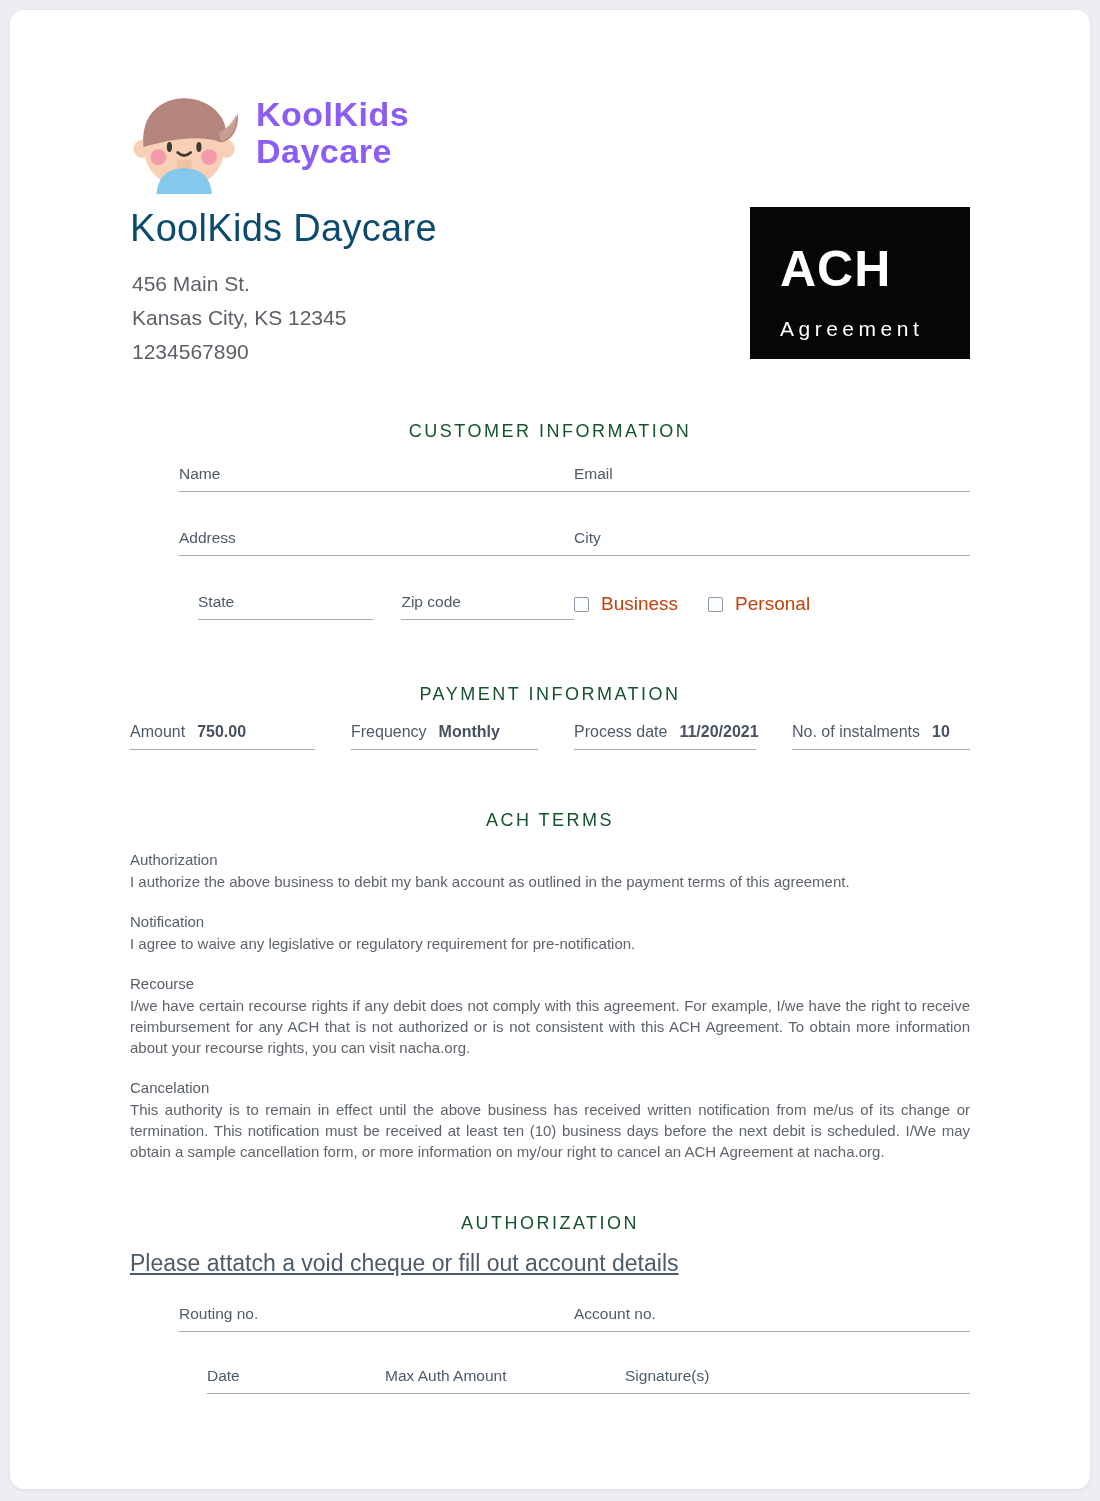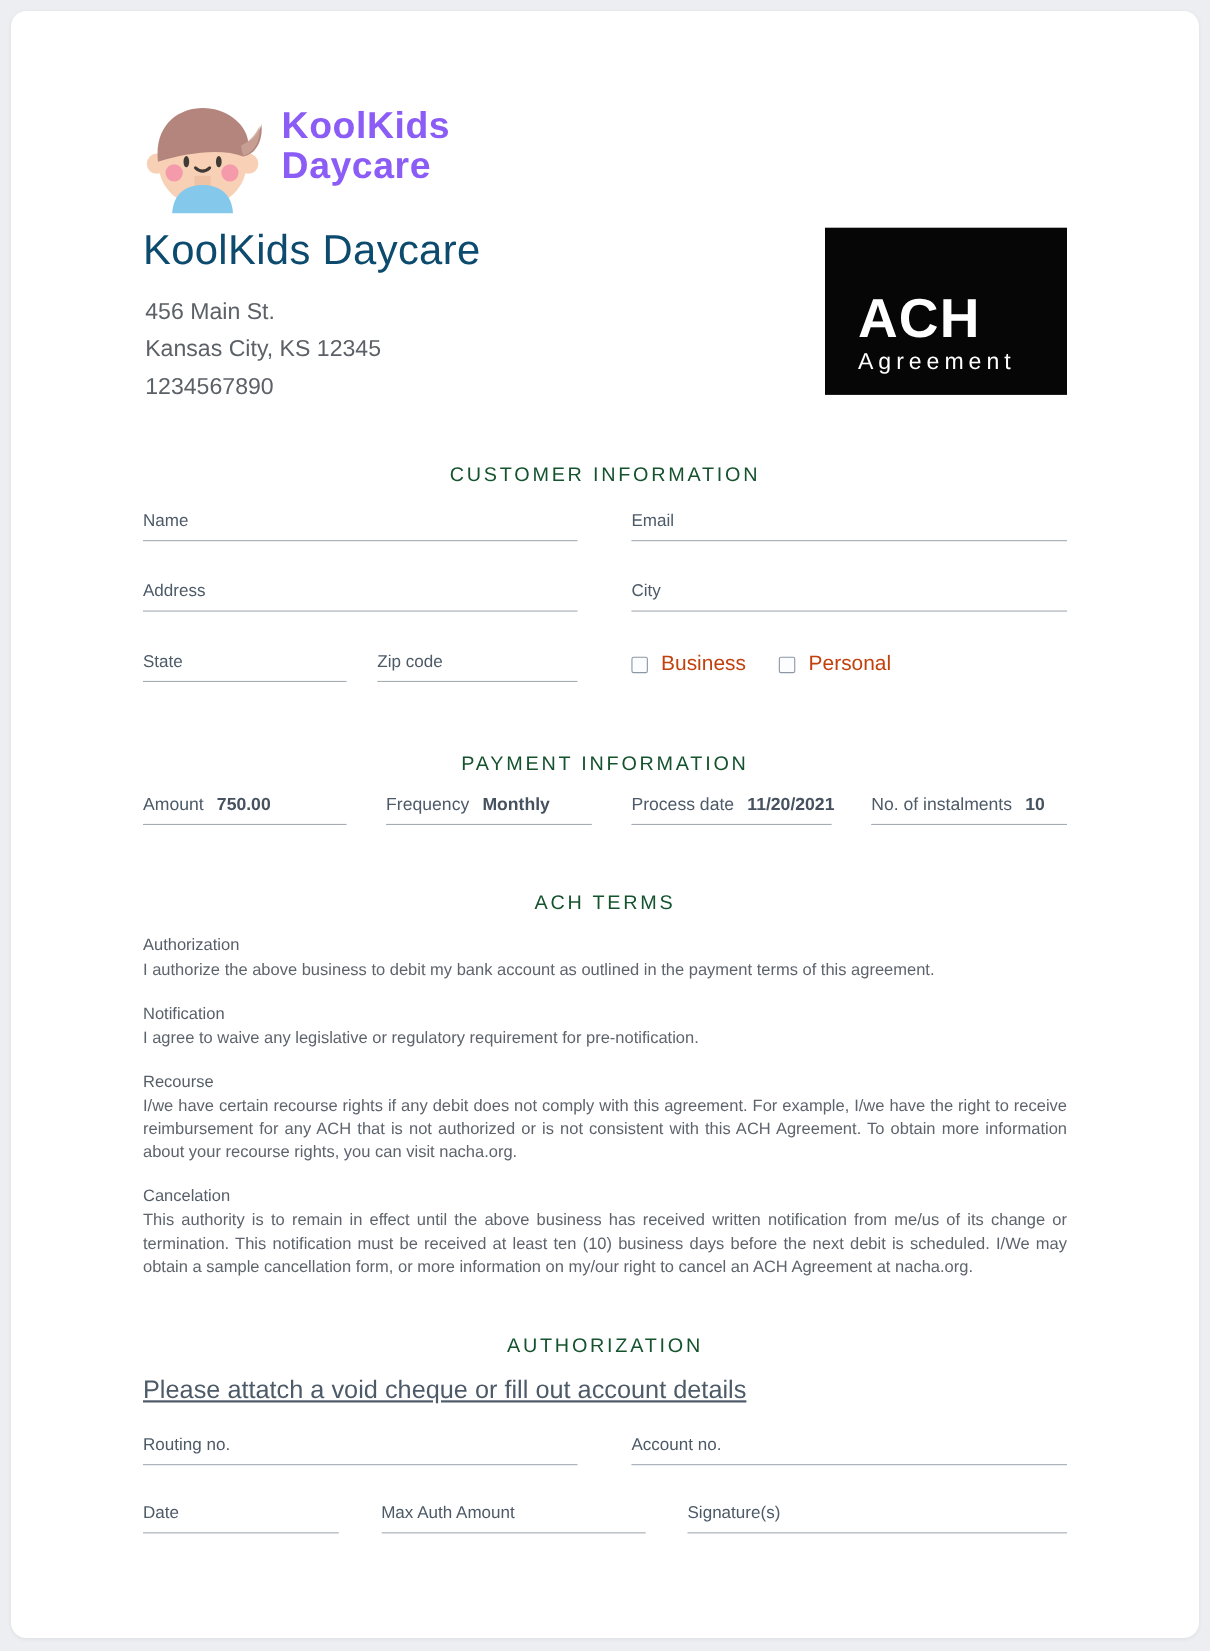--- a/index.html
+++ b/index.html
@@ -28,37 +28,37 @@
   
   .header-row{display:flex;justify-content:space-between;align-items:flex-start;margin-top:13px;}
   .company-title{margin:0;font-size:38px;font-weight:400;color:#0c4a6e;letter-spacing:.3px;}
   .address{margin-top:17px;font-size:21px;line-height:34px;color:#5c6167;padding-left:2px;}
   .badge{
     width:220px;height:152px;background:#060606;color:#ffffff;
     display:flex;flex-direction:column;justify-content:flex-end;
     padding:0 0 18px 30px;box-sizing:border-box;margin-top:0;
   }
   .badge-title{font-size:50px;font-weight:700;line-height:1;letter-spacing:1px;}
-  .badge-sub{font-size:21px;font-weight:400;letter-spacing:4.5px;margin-top:3px;}
+  .badge-sub{font-size:21px;font-weight:400;letter-spacing:4.5px;margin-top:23px;}
   
   .sec-heading{font-size:18px;letter-spacing:2.5px;color:#14532d;font-weight:400;text-align:center;}
   .mt-customer{margin-top:52px;}
   .mt-payment{margin-top:64px;}
   .mt-terms{margin-top:60px;}
   .mt-auth{margin-top:51px;}
   
-  .row{display:flex;justify-content:space-between;}
+  .row{display:flex;justify-content:flex-end;}
   .row-1{margin-top:22px;}
   .row-n{margin-top:36px;}
   .w-half{width:395px;}
   .w-half2{width:396px;}
   .field{border-bottom:1px solid #a4abb3;}
   .field-label{font-size:15.5px;line-height:20px;color:#4d5a68;padding-bottom:7px;}
   .subrow{display:flex;}
-  .w-state{width:185px;}
+  .w-state{width:185px;margin-left:19px;}
   .w-zip{width:182px;margin-left:28px;}
   
   .check-group{display:flex;align-items:flex-start;padding-top:1px;}
   .check-item{display:flex;align-items:center;}
   .check-item + .check-item{margin-left:30px;}
   .checkbox{width:15px;height:15px;border:1.5px solid #8c97a3;border-radius:2px;background:#fbfdfe;box-sizing:border-box;}
   .check-label{margin-left:12px;font-size:19px;color:#c2410c;}
   
   .pay-row{display:flex;justify-content:space-between;margin-top:16px;}
   .pay-field{border-bottom:1px solid #a4abb3;}
@@ -66,21 +66,21 @@
   .pay-value{color:#46525f;font-weight:bold;}
   .w-p1{width:185px;}.w-p2{width:187px;}.w-p3{width:182px;}.w-p4{width:178px;}
   
   .term{margin-top:20px;}
   .term-first{margin-top:19px;}
   .term-title{font-size:15px;line-height:20px;color:#565e68;}
   .term-text{font-size:15px;line-height:21px;color:#5e646c;margin-top:1px;}
   .justify{text-align:justify;}
   
   .auth-note{margin-top:16px;font-size:23px;color:#4d5a68;text-decoration:underline;}
-  .row-routing{margin-top:27px;gap:28px;}
+  .row-routing{margin-top:27px;}
   .row-date{margin-top:34px;}
   .w-date{width:178px;}
   .w-max{width:240px;}
   .w-sig{width:345px;}
 </style>
 </head>
 <body>
 
 <div class="card">
 

